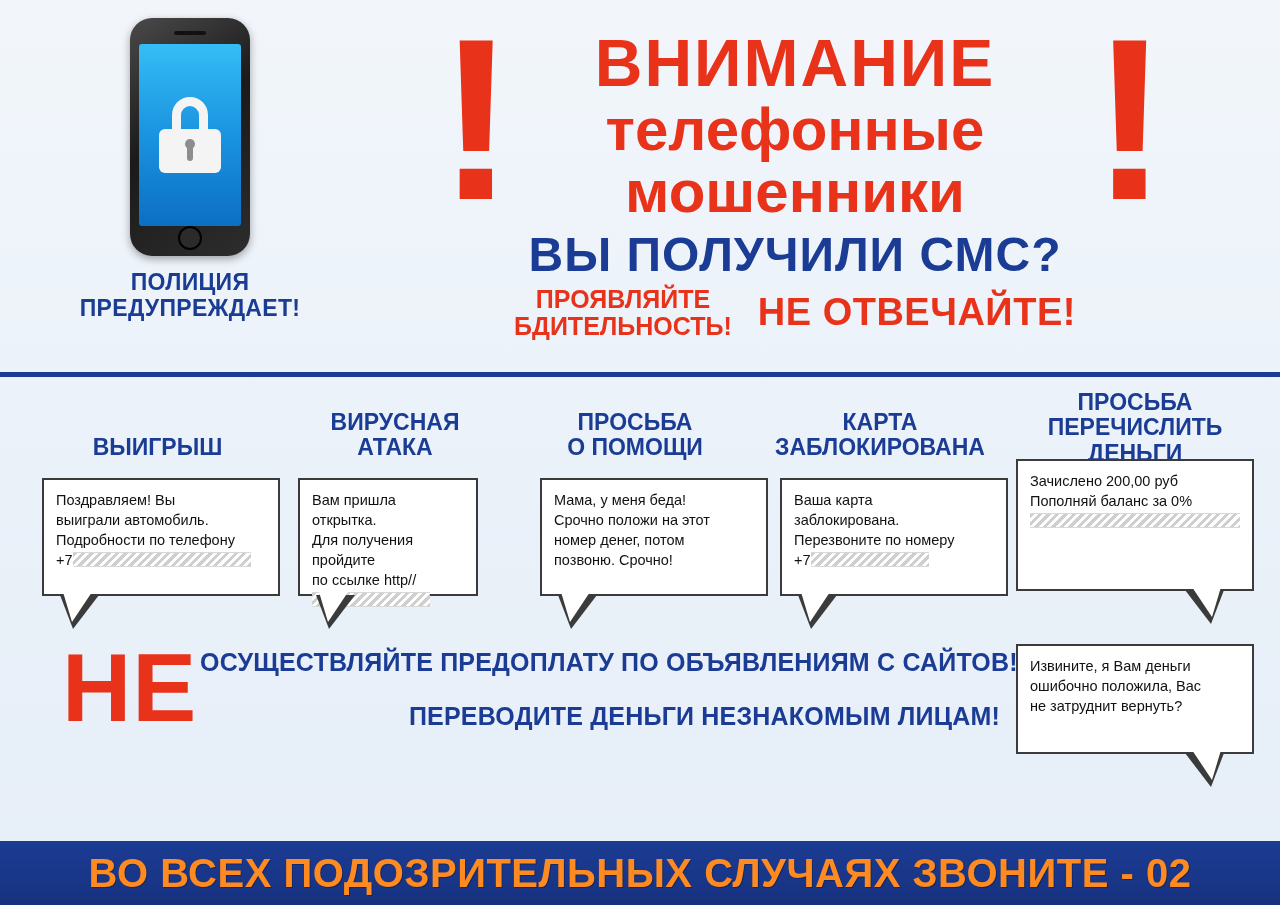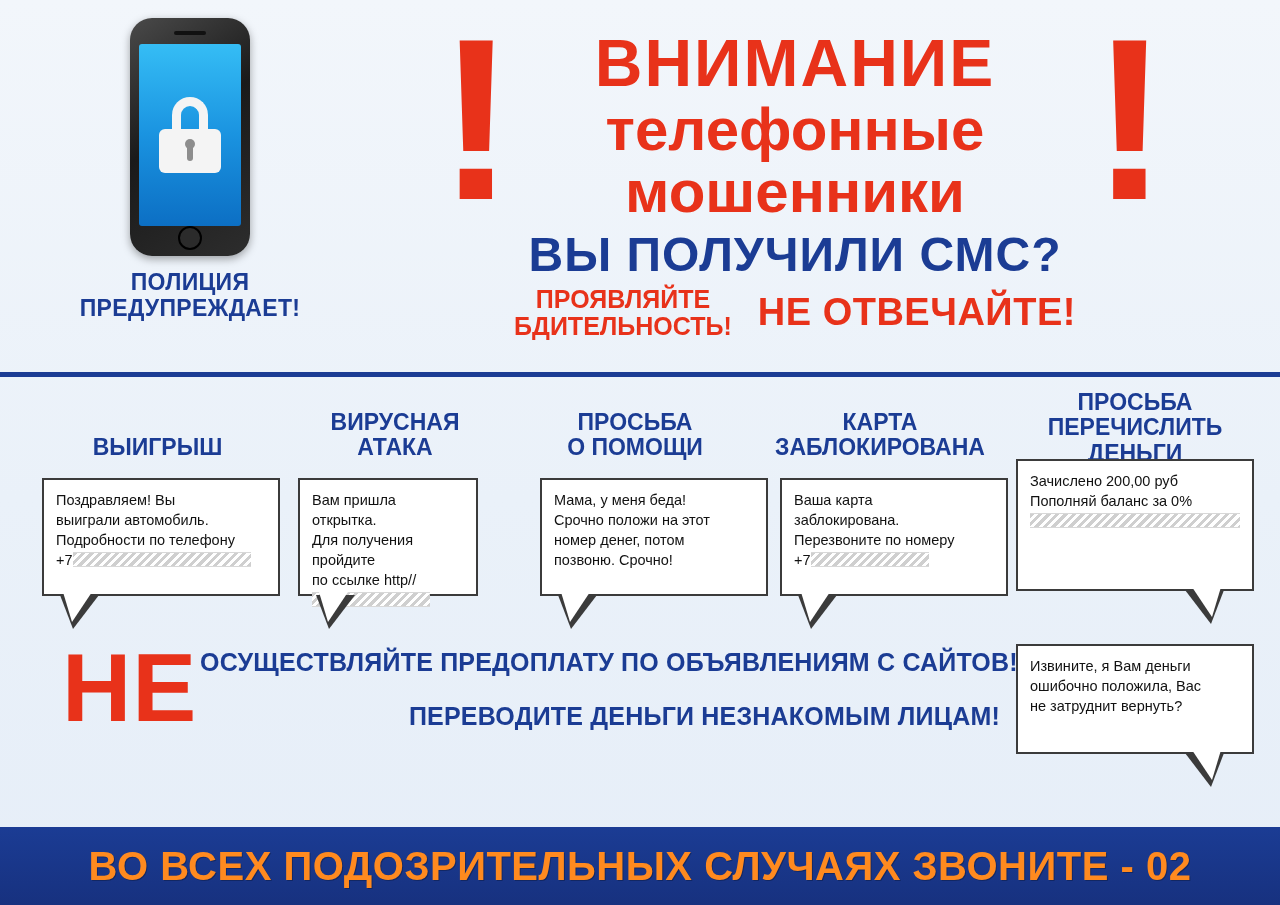--- a/index.html
+++ b/index.html
@@ -345,21 +345,21 @@
     white-space: nowrap;
     text-align: right;
   }
 
   
   .footer {
     position: absolute;
     left: 0;
     bottom: 0;
     width: 1280px;
-    height: 78px;
+    height: 64px;
     background: linear-gradient(180deg, #1b3c94 0%, #17317f 100%);
     display: flex;
     align-items: center;
     justify-content: center;
   }
   .footer-text {
     color: #ff8a1f;
     font-weight: bold;
     font-size: 40px;
     letter-spacing: 0.5px;

